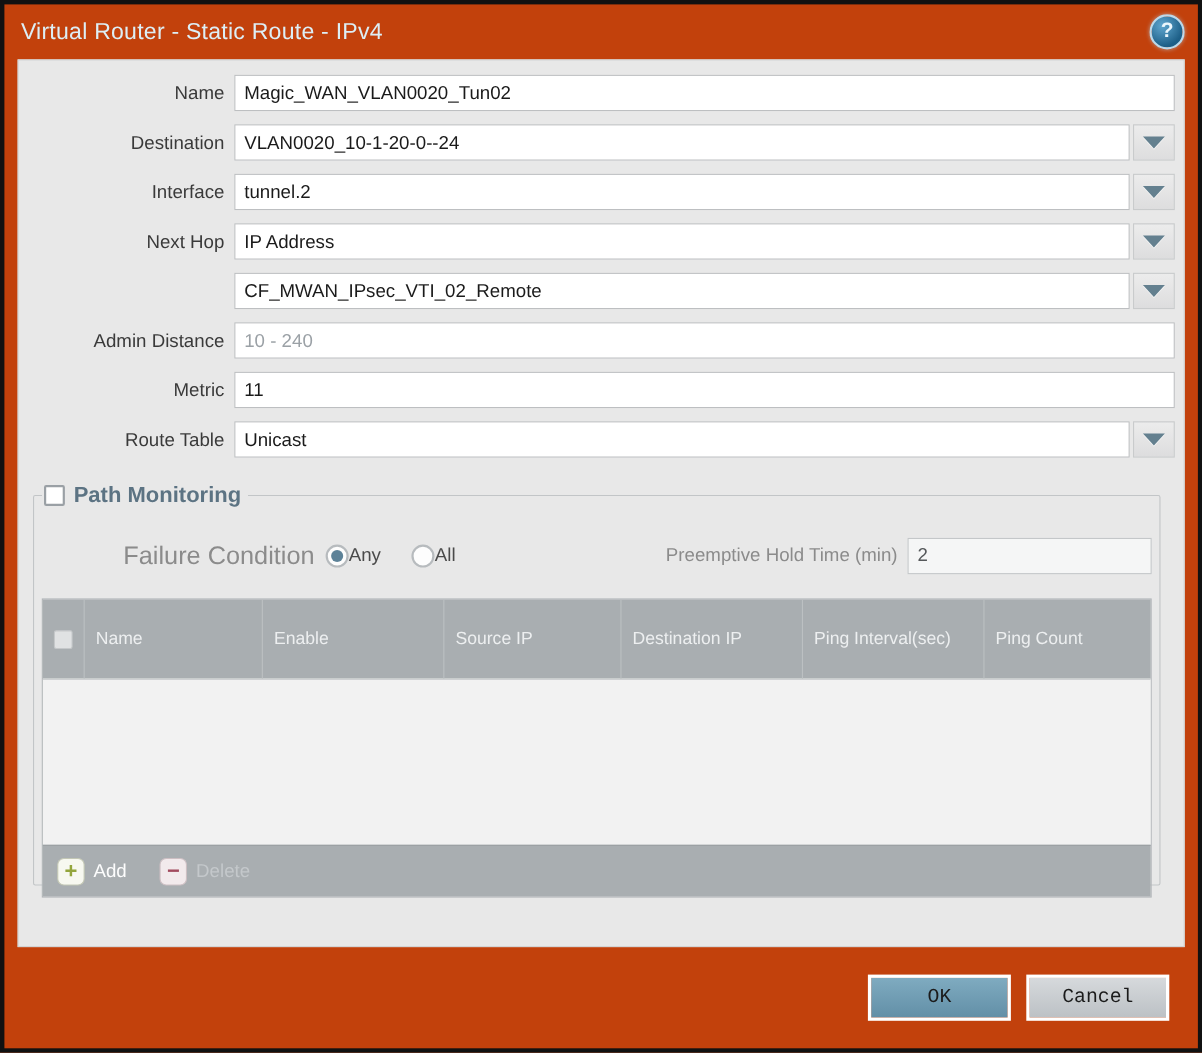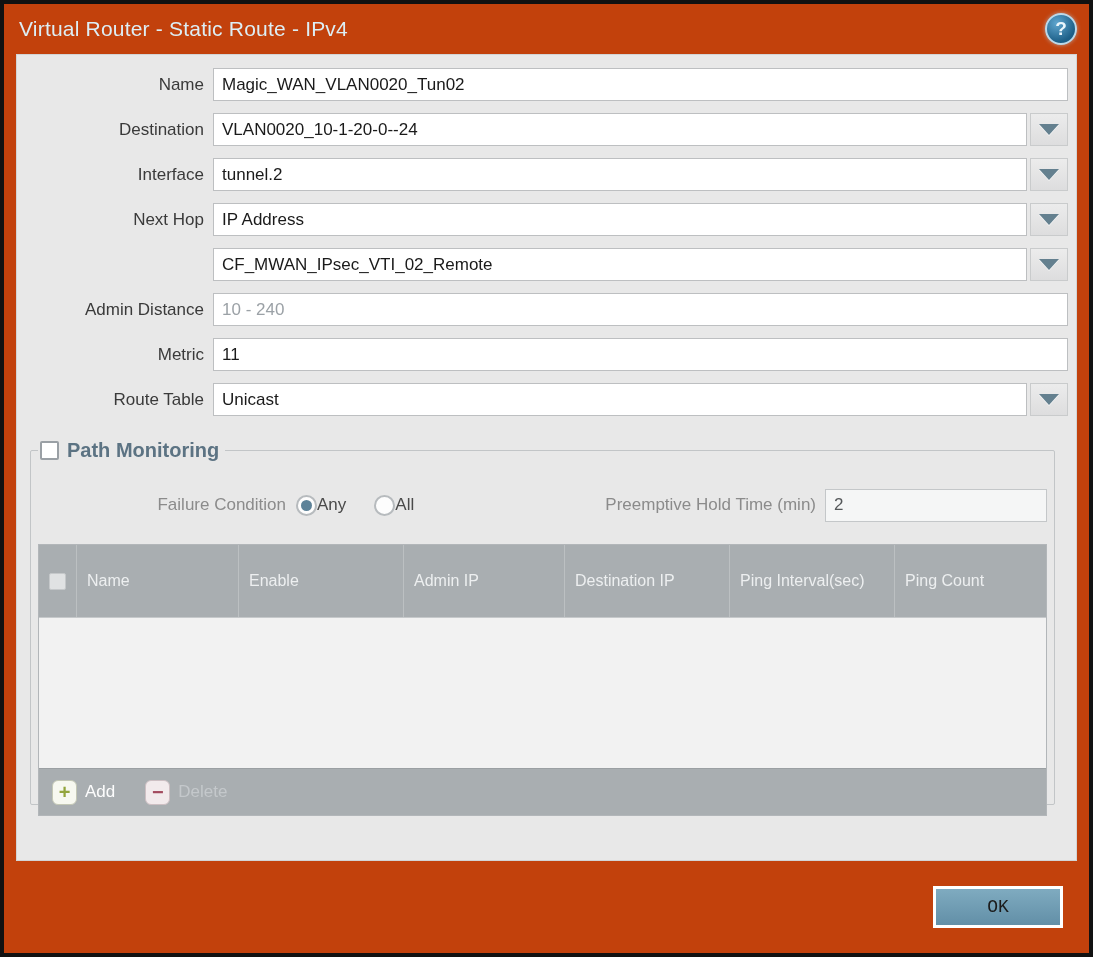--- a/index.html
+++ b/index.html
@@ -79,21 +79,21 @@
     display:flex; align-items:center; gap:8px;
     padding:0 6px 0 2px; margin-left:0px;
   }
   .pm-checkbox {
     width:19px; height:19px; background:#fff;
     border:2px solid #9aa0a5; border-radius:2px; cursor:pointer;
   }
   .pm-title { font-size:20px; font-weight:bold; color:#5c7383; }
 
   .fc-row { display:flex; align-items:center; margin-top:26px; height:34px; }
-  .fc-label { width:258px; text-align:right; font-size:17px; color:#8b8b8b; padding-right:10px; }
+  .fc-label { width:258px; text-align:right; font-size:23px; color:#8b8b8b; padding-right:10px; }
   .radio-opt { display:flex; align-items:center; margin-right:28px; cursor:pointer; }
   .radio {
     width:21px; height:21px; border-radius:50%;
     background:#fdfdfd; border:2px solid #b7bbbe;
     display:flex; align-items:center; justify-content:center;
   }
   .radio .dot { width:11px; height:11px; border-radius:50%; background:#5d8298; display:none; }
   .radio.checked .dot { display:block; }
   .radio-lbl { font-size:17px; color:#4a4a4a; }
   .pht-group { margin-left:auto; display:flex; align-items:center; }
@@ -264,21 +264,21 @@
         </div>
       </div>
 
       <div class="pm-table">
         <div class="pm-thead">
           <div class="th col-cb">
             <span class="th-cb"></span>
           </div>
           <div class="th col-name">Name</div>
           <div class="th col-enable">Enable</div>
-          <div class="th col-srcip">Admin IP</div>
+          <div class="th col-srcip">Source IP</div>
           <div class="th col-dstip">Destination IP</div>
           <div class="th col-ping">Ping Interval(sec)</div>
           <div class="th col-pingcount">Ping Count</div>
         </div>
         <div class="pm-tbody"></div>
         <div class="pm-tfoot">
           <div class="tool-btn">
             <span class="tool-icon icon-add">+</span>
             <span class="tool-lbl-add">Add</span>
           </div>
@@ -287,15 +287,16 @@
             <span class="tool-lbl-del">Delete</span>
           </div>
         </div>
       </div>
     </fieldset>
 
   </div>
 
   <div class="footer">
     <button class="btn btn-ok">OK</button>
+    <button class="btn btn-cancel">Cancel</button>
   </div>
 
 </div>
 
 </body></html>

